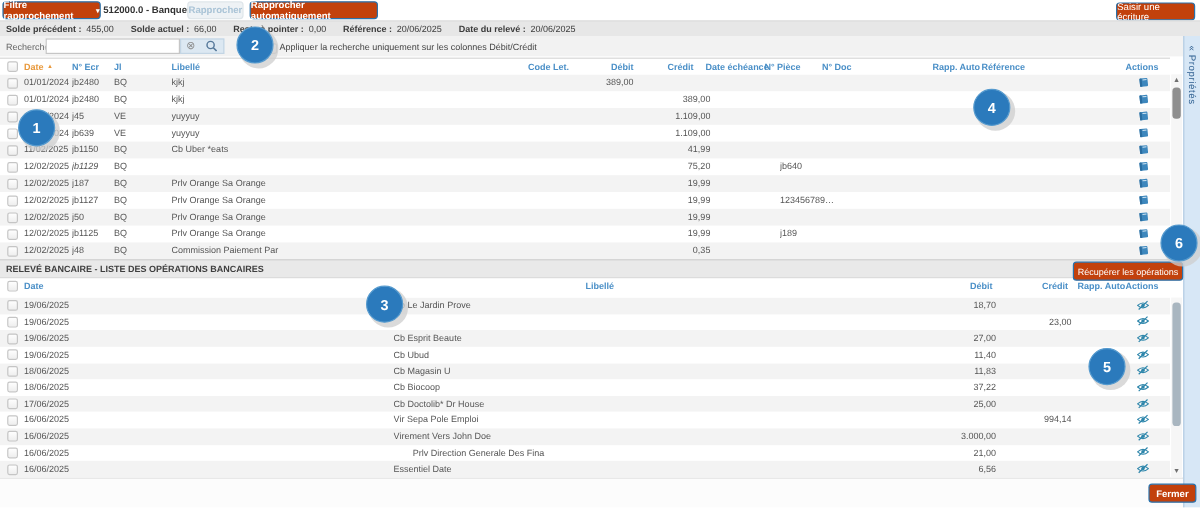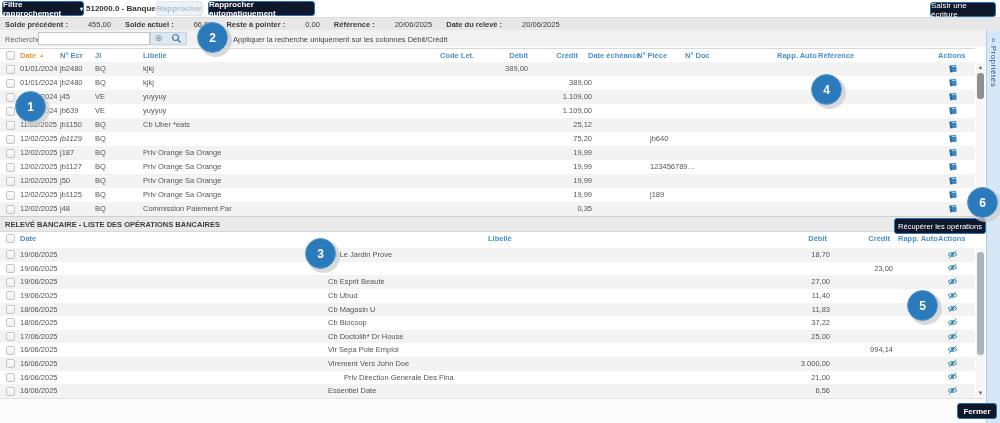--- a/index.html
+++ b/index.html
@@ -1,32 +1,32 @@
 <!DOCTYPE html>
 <html><head>
 <meta charset="utf-8">
 <style>
   * { margin:0; padding:0; box-sizing:border-box; }
   html,body { width:1000px; height:423px; font-family:"Liberation Sans", sans-serif; background:#fff; overflow:hidden; }
   #app { position:relative; width:1000px; height:423px; background:#fff; font-size:7.5px; color:#555; }
 
   
   .btn { position:absolute; display:flex; align-items:center; justify-content:center;
-         background:#0f172a; color:#fff; border:1px solid #2a72ac; border-radius:3px;
+         background:#c2410c; color:#fff; border:1px solid #2a72ac; border-radius:3px;
          font-size:8px; font-weight:700; cursor:pointer; }
   .btn.disabled { background:#eef2f5; border-color:#dfe6ea; color:#a9c3d6; }
   #toolbar { position:absolute; left:0; top:0; width:1000px; height:17px; background:#fff; }
   #account-label { position:absolute; left:86px; top:4px; font-size:8px; font-weight:700; color:#333; }
 
   
   #stats-row { position:absolute; left:0; top:17px; width:1000px; height:13px; background:#e7e7e7;
                display:flex; align-items:center; padding-left:5px; border-top:1px solid #dcdcdc; }
   .stat { margin-right:14px; white-space:nowrap; }
   .stat .lbl { font-weight:700; color:#3c3c3c; }
-  .stat .val { color:#3c3c3c; margin-left:20px; }
+  .stat .val { color:#3c3c3c; margin-left:4px; }
 
   
   #search-row { position:absolute; left:0; top:30px; width:1000px; height:17px; background:#f2f2f2; }
   #search-label { position:absolute; left:5px; top:5px; color:#666; }
   #search-input { position:absolute; left:38px; top:2px; width:112px; height:13px; border:1px solid #c6c6c6;
                   background:#fff; font-size:7.5px; padding:0 3px; font-family:"Liberation Sans",sans-serif; }
   #search-icons { position:absolute; left:150px; top:2px; width:37px; height:13px; background:#dce8f2;
                   border:1px solid #c3d5e4; display:flex; align-items:center; justify-content:space-around; }
   #clear-icon { color:#8a8a8a; font-size:9px; line-height:9px; cursor:pointer; }
   #debitcredit-checkbox { position:absolute; left:222px; top:6px; }
@@ -185,21 +185,21 @@
             <rect x="2.2" y="1.5" width="2.2" height="8.2" rx="0.5" fill="#2a6da0"></rect>
             <rect x="5.2" y="2.6" width="4" height="1" fill="#cfe4f2"></rect>
           </svg></span>
       </div>
       <div class="trow odd" style="height: 14px; line-height: 14px;">
         <span class="checkbox row-check" style="top: 2.5px;"></span>
         <span class="cell" style="left: 20px; width: 48px; line-height: 14px;">11/02/2025</span>
         <span class="cell" style="left: 60px; width: 34px; line-height: 14px;">jb1150</span>
         <span class="cell" style="left: 95px; width: 24px; line-height: 14px;">BQ</span>
         <span class="cell" style="left: 143px; width: 290px; line-height: 14px;">Cb Uber *eats</span>
-        <span class="cell num" style="left: 530px; width: 62px; line-height: 14px;">25,12</span>
+        <span class="cell num" style="left: 530px; width: 62px; line-height: 14px;">41,99</span>
         <span class="action-icon" style="left: 948px; top: 2px;"><svg width="10" height="10" viewBox="0 0 12 12" style="transform:rotate(-6deg);">
             <rect x="2.2" y="1.5" width="8" height="8.2" rx="1" fill="#3d87bd"></rect>
             <rect x="2.2" y="1.5" width="2.2" height="8.2" rx="0.5" fill="#2a6da0"></rect>
             <rect x="5.2" y="2.6" width="4" height="1" fill="#cfe4f2"></rect>
           </svg></span>
       </div>
       <div class="trow" style="height: 14px; line-height: 14px;">
         <span class="checkbox row-check" style="top: 2.5px;"></span>
         <span class="cell" style="left: 20px; width: 48px; line-height: 14px;">12/02/2025</span>
         <span class="cell" style="left: 60px; width: 34px; line-height: 14px; font-style: italic;">jb1129</span>

